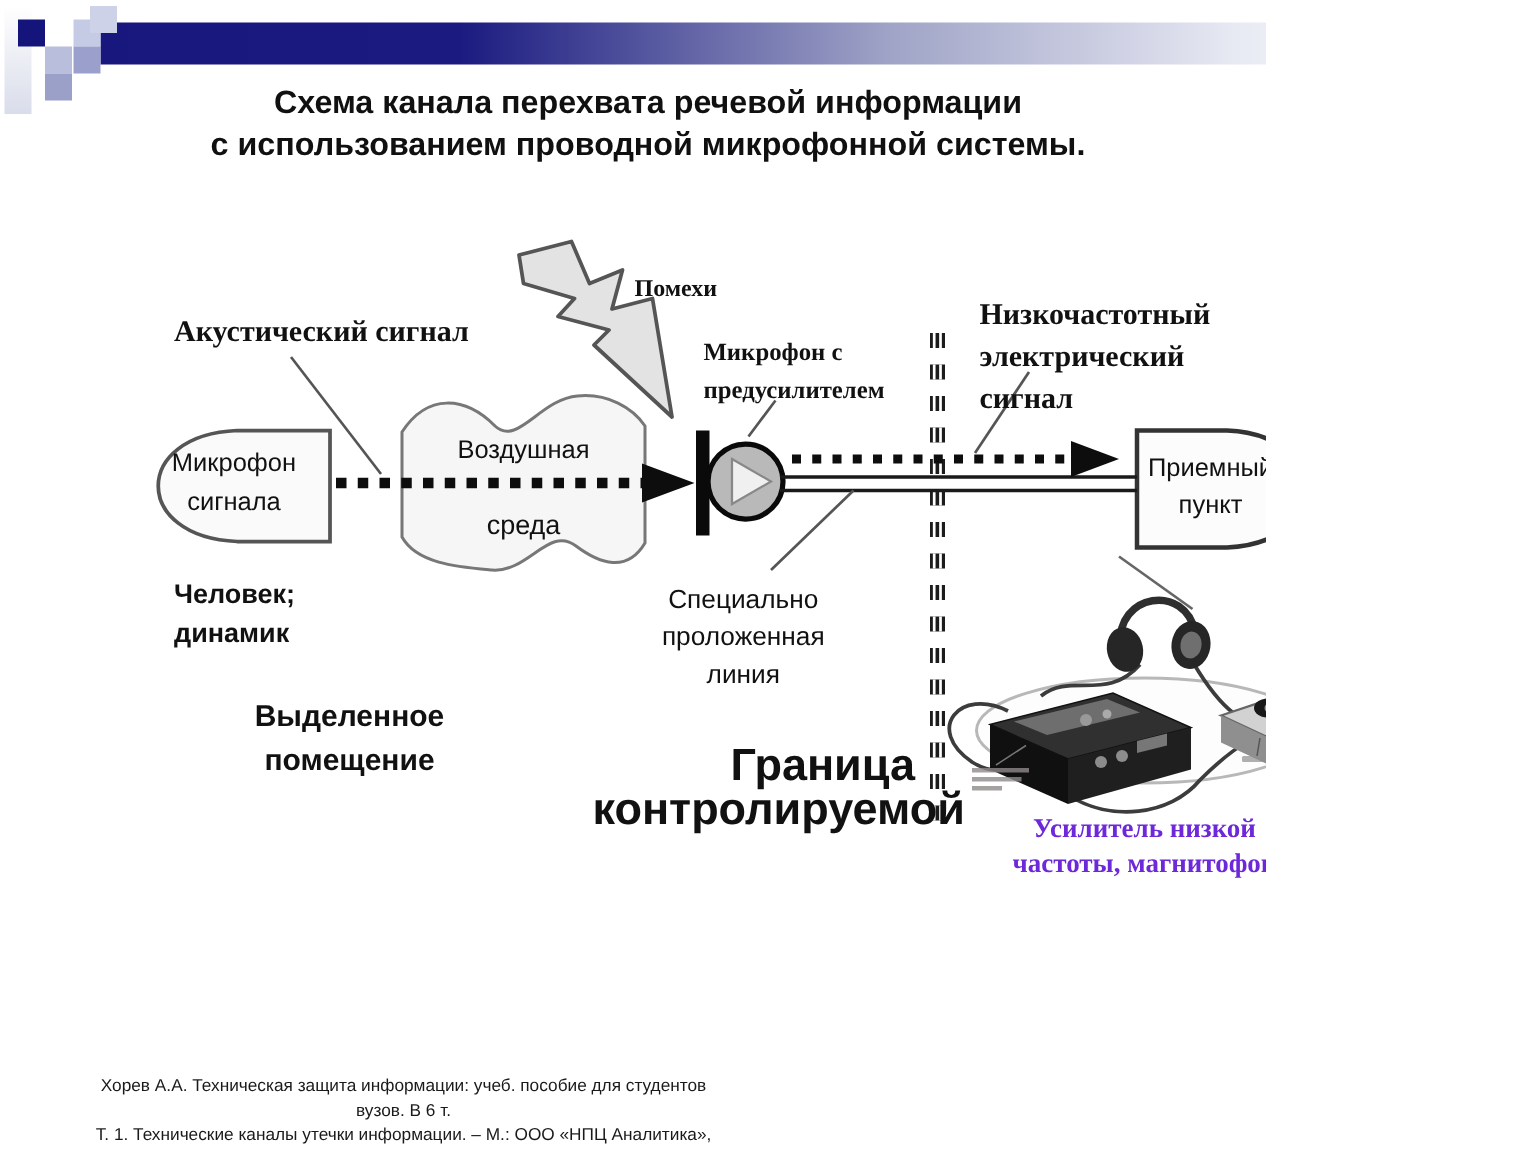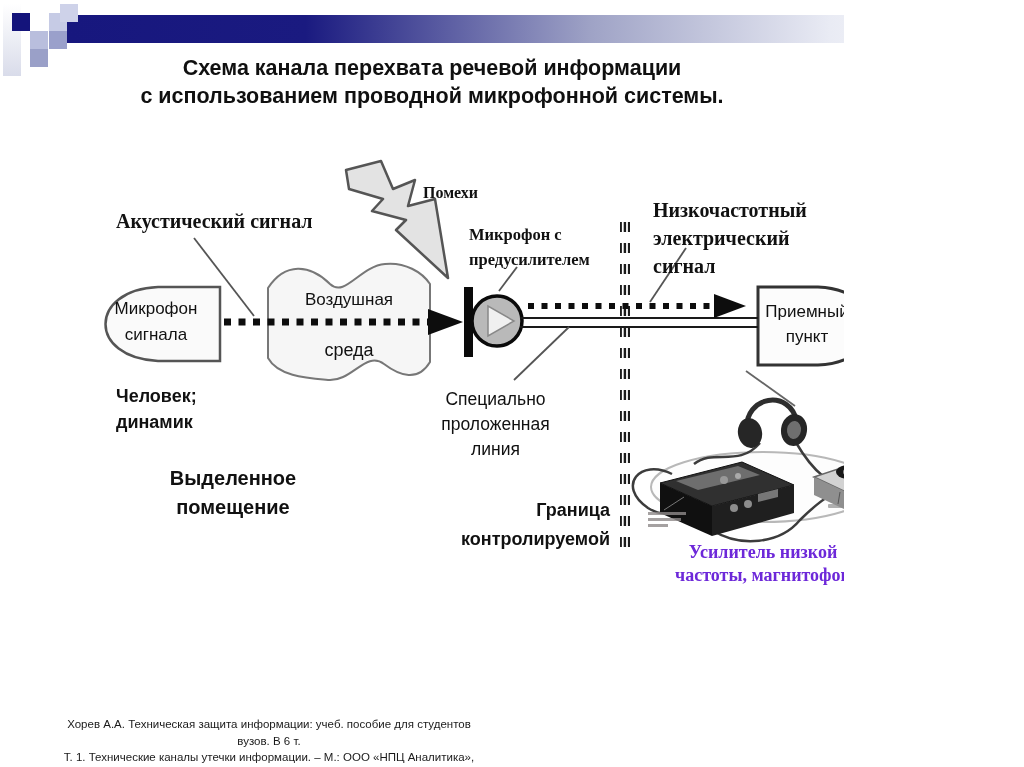--- a/index.html
+++ b/index.html
@@ -19,21 +19,21 @@
   .acoustic{left:116px;top:210px;font-size:20px;font-weight:bold;}
   .pomekhi{left:423px;top:184px;font-size:16px;font-weight:bold;}
   .miclbl{left:469px;top:222px;font-size:16.5px;font-weight:bold;line-height:25px;}
   .lowfreq{left:653px;top:196px;font-size:20px;font-weight:bold;line-height:28px;}
   .source-txt{left:92px;top:296px;width:128px;text-align:center;font-size:17px;line-height:26px;}
   .air1{left:284px;top:290px;width:130px;text-align:center;font-size:17px;}
   .air2{left:284px;top:340px;width:130px;text-align:center;font-size:18px;}
   .human{left:116px;top:383px;font-size:18px;font-weight:bold;line-height:26px;}
   .room{left:138px;top:464px;width:190px;text-align:center;font-size:20px;font-weight:bold;line-height:29px;}
   .wireLbl{left:408px;top:387px;width:175px;text-align:center;font-size:17.5px;line-height:25px;}
-  .zone{left:395px;top:496px;width:215px;text-align:right;font-size:18px;font-weight:bold;line-height:29px;}
+  .zone{left:395px;top:496px;width:215px;text-align:right;font-size:30px;font-weight:bold;line-height:29px;}
   .recv-txt{left:757px;top:299px;width:100px;text-align:center;font-size:17px;line-height:25px;}
   .equipCap{left:655px;top:541px;width:216px;text-align:center;font-size:18px;font-weight:bold;line-height:23px;color:#6d28d9;}
   .footer{left:54px;top:716px;width:430px;text-align:center;font-size:11.5px;line-height:16.5px;color:#1a1a1a;}
 </style>
 </head>
 <body>
 
 <div class="slide">
 
   <div class="abs top-bar"></div>

